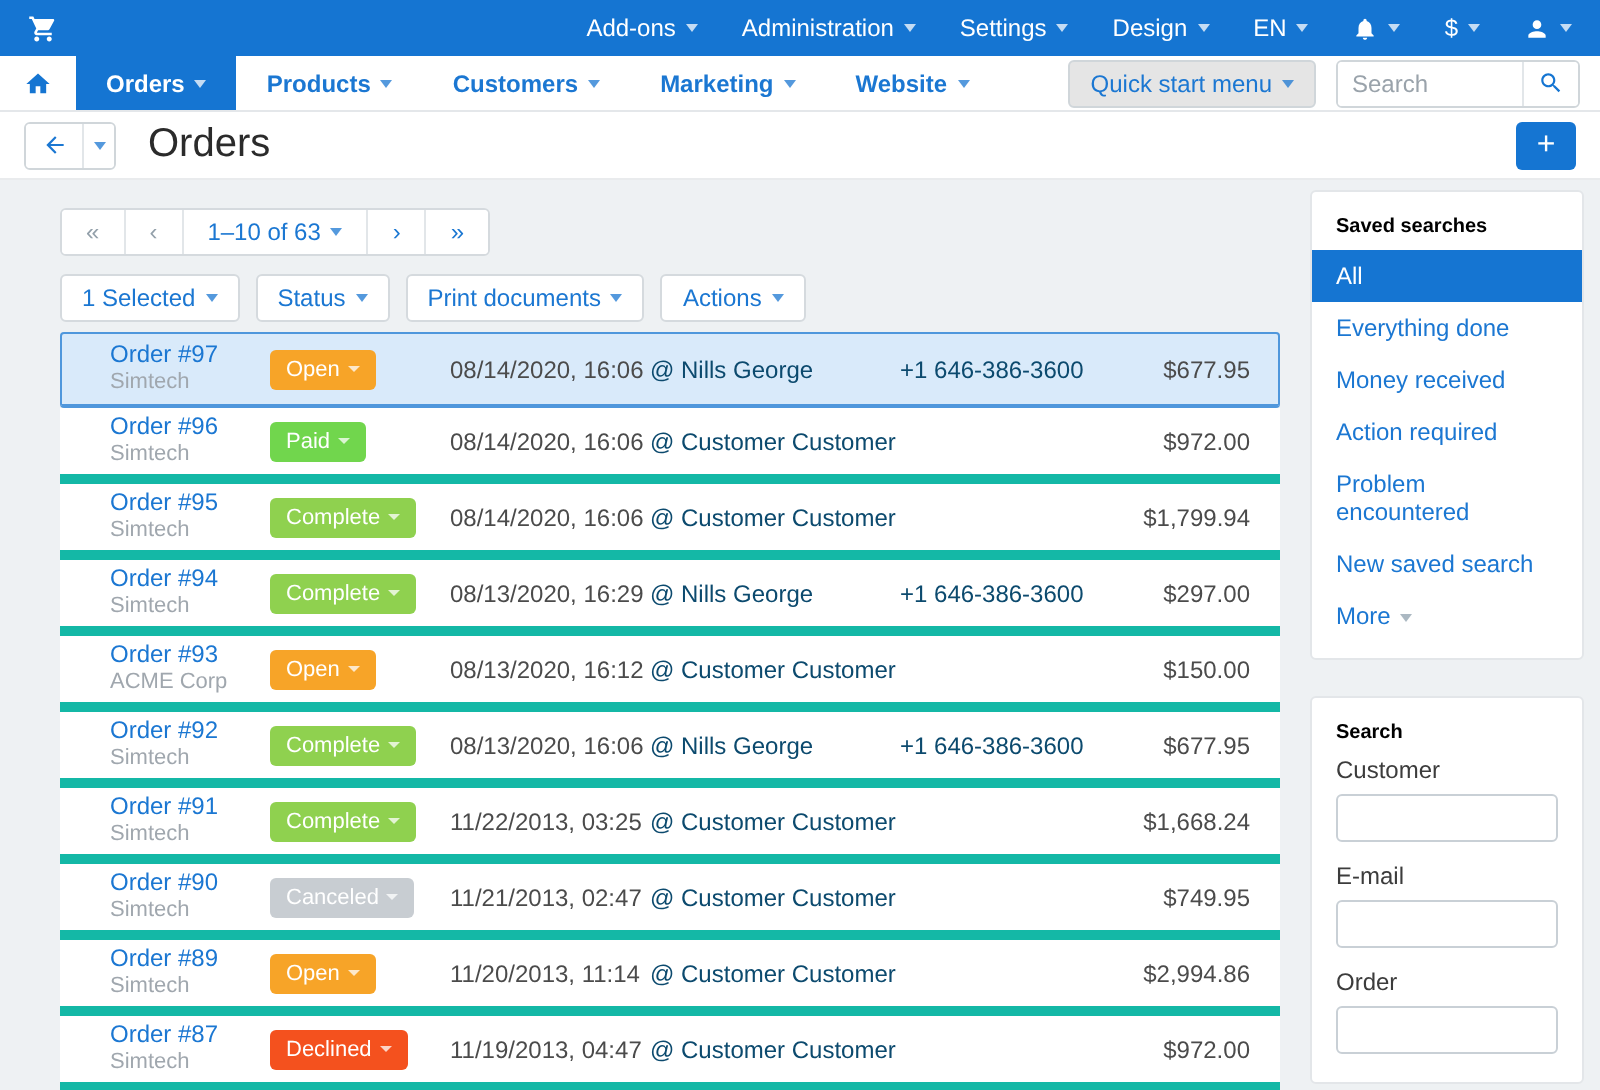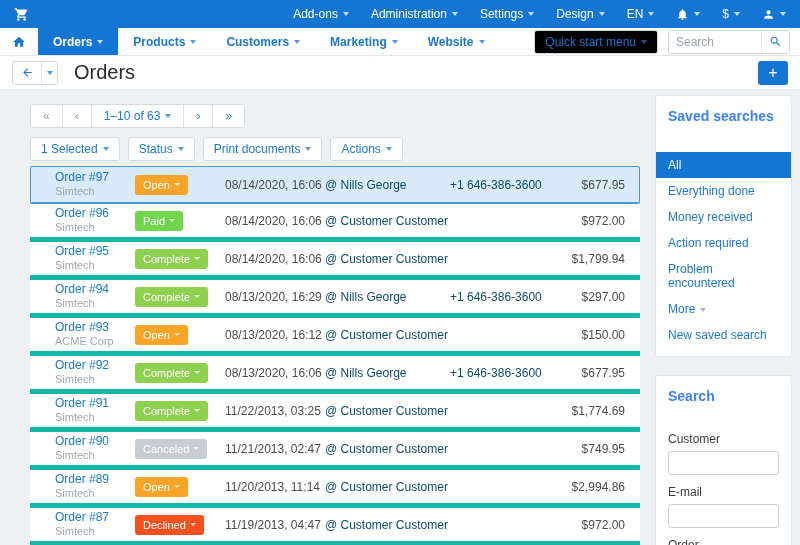--- a/index.html
+++ b/index.html
@@ -20,21 +20,21 @@
   .tb-item svg { display:block; }
 
   
   .navbar { height:28px; background:#fff; display:flex; align-items:stretch;
     border-bottom:1px solid #e4e7ea; }
   .nav-home { width:38px; display:flex; align-items:center; justify-content:center; cursor:pointer; }
   .nav-tab { display:flex; align-items:center; padding:0 15px; color:#1b77d2;
     font-weight:bold; font-size:12px; cursor:pointer; }
   .nav-tab.active { background:#1575d2; color:#fff; }
   .nav-right { margin-left:auto; display:flex; align-items:center; padding-right:10px; }
-  .qsm-btn { border:1px solid #d0d6da; border-radius:3px; background:#000000; color:#1b77d2;
+  .qsm-btn { border:1px solid #d0d6da; border-radius:3px; background:#e5e5e5; color:#1b77d2;
     font-size:12px; padding:4px 10px; display:flex; align-items:center; margin-right:10px; cursor:pointer; }
   .searchbox { display:flex; align-items:stretch; border:1px solid #d0d6da; border-radius:3px;
     overflow:hidden; height:24px; }
   .searchbox input { border:0; outline:0; width:92px; padding:0 7px; font-size:12px;
     font-family:inherit; color:#444; }
   .searchbox input::placeholder { color:#9aa3ab; }
   .searchbox .mag { width:28px; display:flex; align-items:center; justify-content:center;
     border-left:1px solid #e2e6e9; background:#fff; cursor:pointer; }
 
   
@@ -83,21 +83,21 @@
     padding:4px 8px; border-radius:3px; cursor:pointer; }
   .badge .caret { border-top-width:3.5px; margin-left:4px; }
   .c-date { width:100px; color:#4b4b4b; }
   .c-cust { width:125px; }
   .c-phone { width:110px; }
   .blue-link { color:#0c4a6e; cursor:pointer; }
   .c-total { flex:1; text-align:right; padding-right:15px; color:#4b4b4b; }
 
   
   .panel { background:#fff; border:1px solid #e3e6e9; border-radius:3px; margin-bottom:18px; }
-  .panel h3 { font-size:14px; color:#3b82f6; padding:12px 12px 28px; }
+  .panel h3 { font-size:10px; color:#000000; padding:12px 12px 6px; }
   .ss-item { padding:6px 12px; color:#1b77d2; font-size:12px; cursor:pointer; }
   .ss-item.selected { background:#1575d2; color:#fff; }
   .ss-item .caret { color:#8fa0ad; }
   .ss-pad { height:8px; }
   .spanel-body { padding:0 12px 14px; }
   .field { margin-top:10px; }
   .field label { display:block; color:#3c3c3c; font-size:12px; margin-bottom:5px; }
   .field input { width:100%; height:24px; border:1px solid #c9d0d6; border-radius:3px;
     padding:0 6px; font-family:inherit; font-size:12px; outline:none; }
 </style>
@@ -343,21 +343,21 @@
     </div>
     <div class="c-status">
       <span class="badge" style="background: rgb(143, 209, 79);">
               <span>Complete</span>
               <span class="caret"></span>
             </span>
     </div>
     <div class="c-date">11/22/2013, 03:25</div>
     <div class="c-cust"><span class="blue-link">@ Customer Customer</span></div>
     <div class="c-phone"><span class="blue-link"></span></div>
-    <div class="c-total">$1,774.69</div>
+    <div class="c-total">$1,668.24</div>
   </div>
         <div class="orow">
     <div class="c-order">
       <div class="order-link">Order #90</div>
       <div class="company">Simtech</div>
     </div>
     <div class="c-status">
       <span class="badge" style="background: rgb(200, 205, 210);">
               <span>Canceled</span>
               <span class="caret"></span>
@@ -405,22 +405,22 @@
 
   <aside class="sidebar">
     <section class="panel">
       <h3>Saved searches</h3>
       <div id="saved-list">
           <div class="ss-item selected">All</div>
           <div class="ss-item">Everything done</div>
           <div class="ss-item">Money received</div>
           <div class="ss-item">Action required</div>
           <div class="ss-item">Problem encountered</div>
+          <div class="ss-item">New saved search</div>
           <div class="ss-item">More<span class="caret"></span></div>
-          <div class="ss-item">New saved search</div>
         </div>
       <div class="ss-pad"></div>
     </section>
 
     <section class="panel">
       <h3>Search</h3>
       <div class="spanel-body">
         <div class="field" style="margin-top:0">
           <label>Customer</label>
           <input type="text" style="">

